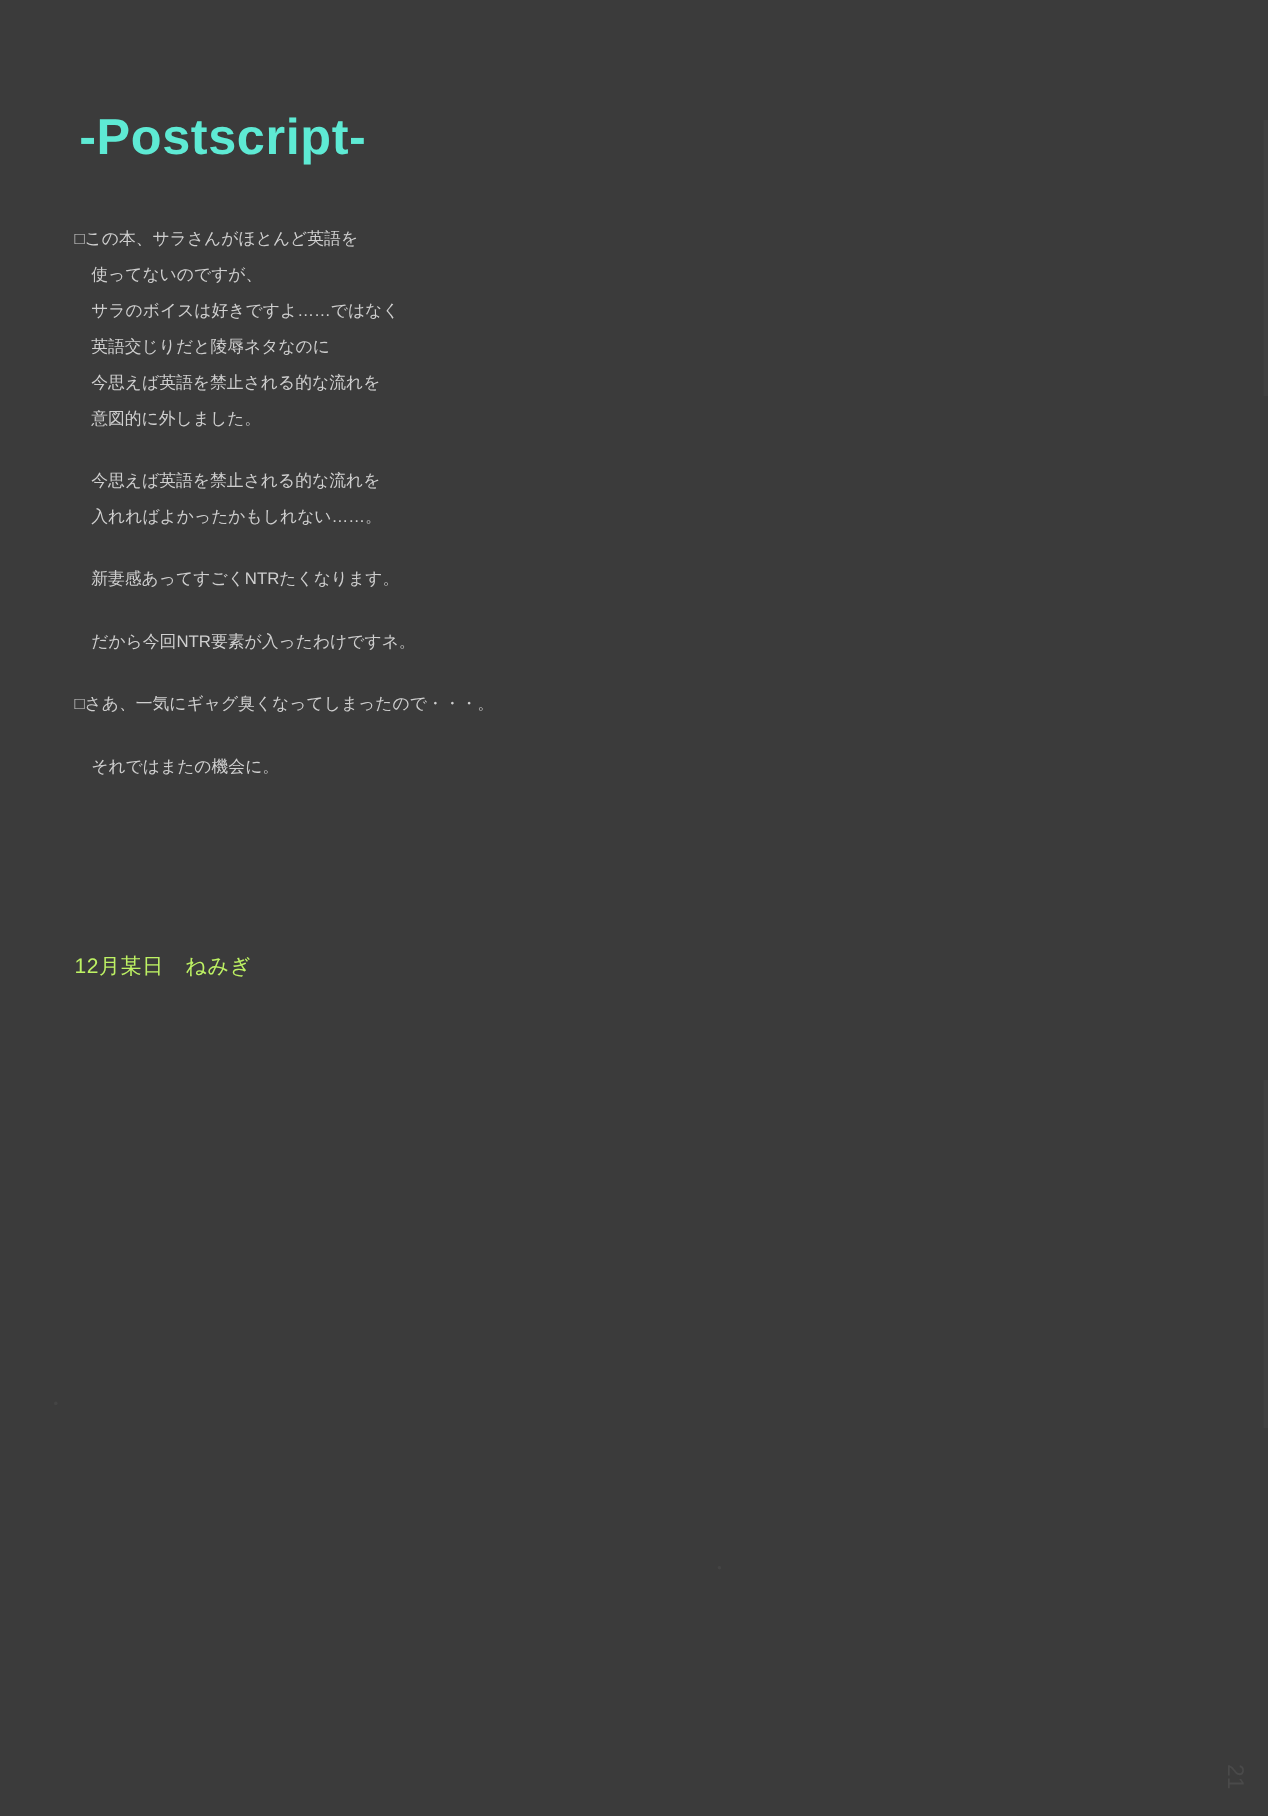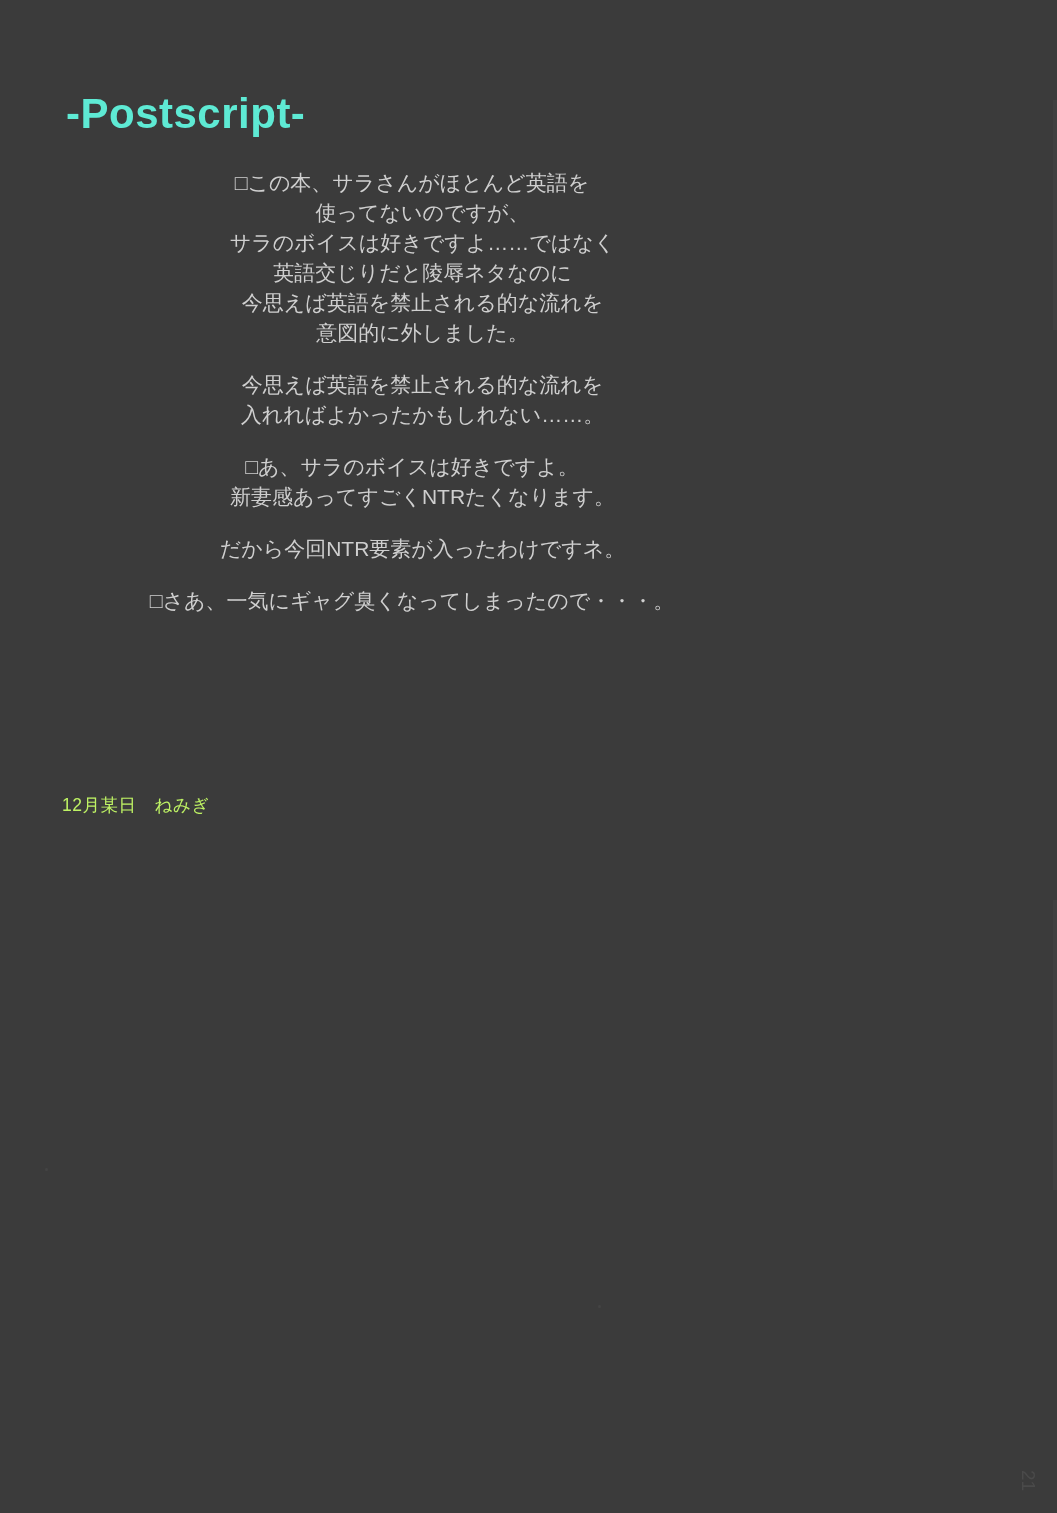--- a/index.html
+++ b/index.html
@@ -33,26 +33,25 @@
     top: 62px;
     font-size: 42px;
     font-weight: bold;
     color: #5eead4;
     letter-spacing: 0.5px;
     white-space: nowrap;
   }
   .body-block {
     position: absolute;
     left: 62px;
-    top: 168px;
+    top: 183px;
     width: 700px;
     color: #cfcfcf;
-    font-size: 21px;
+    font-size: 14px;
     line-height: 30px;
-    text-align: center;
   }
   .para {
     margin-bottom: 22px;
   }
   .line {
     white-space: pre;
   }
   .box-line {
     padding-left: 0;
   }
@@ -103,33 +102,35 @@
       <div class="line">　今思えば英語を禁止される的な流れを</div>
       <div class="line">　意図的に外しました。</div>
     </div>
 
     <div class="para">
       <div class="line">　今思えば英語を禁止される的な流れを</div>
       <div class="line">　入れればよかったかもしれない……。</div>
     </div>
 
     <div class="para">
-      <div class="line box-line">□あ、サラのボイスは好きですよ。</div>
       <div class="line">　新妻感あってすごくNTRたくなります。</div>
     </div>
 
     <div class="para">
       <div class="line">　だから今回NTR要素が入ったわけですネ。</div>
     </div>
 
     <div class="para">
       <div class="line box-line">□さあ、一気にギャグ臭くなってしまったので・・・。</div>
     </div>
 
 
+    <div class="para">
+      <div class="line">　それではまたの機会に。</div>
+    </div>
 
   </div>
 
   <div class="signature">12月某日　ねみぎ</div>
 
   <div class="page-number">21</div>
 
 </div>
 
 </body></html>

